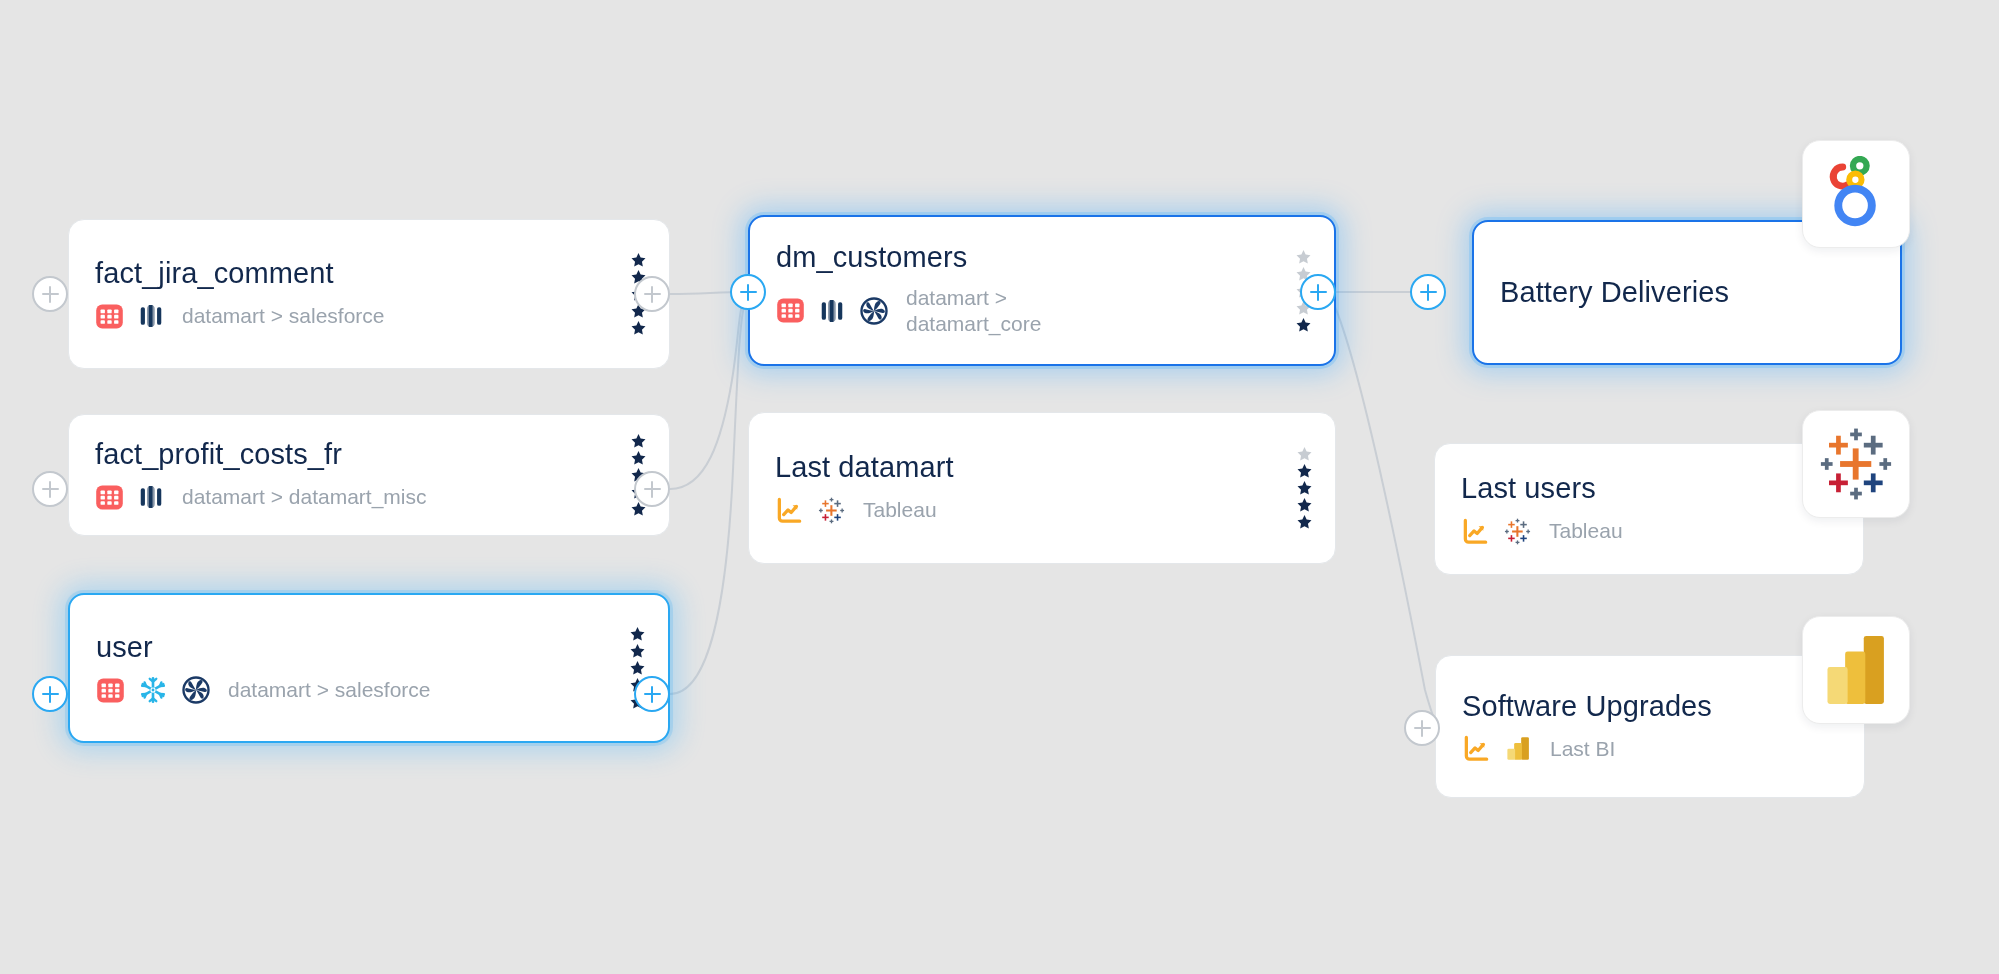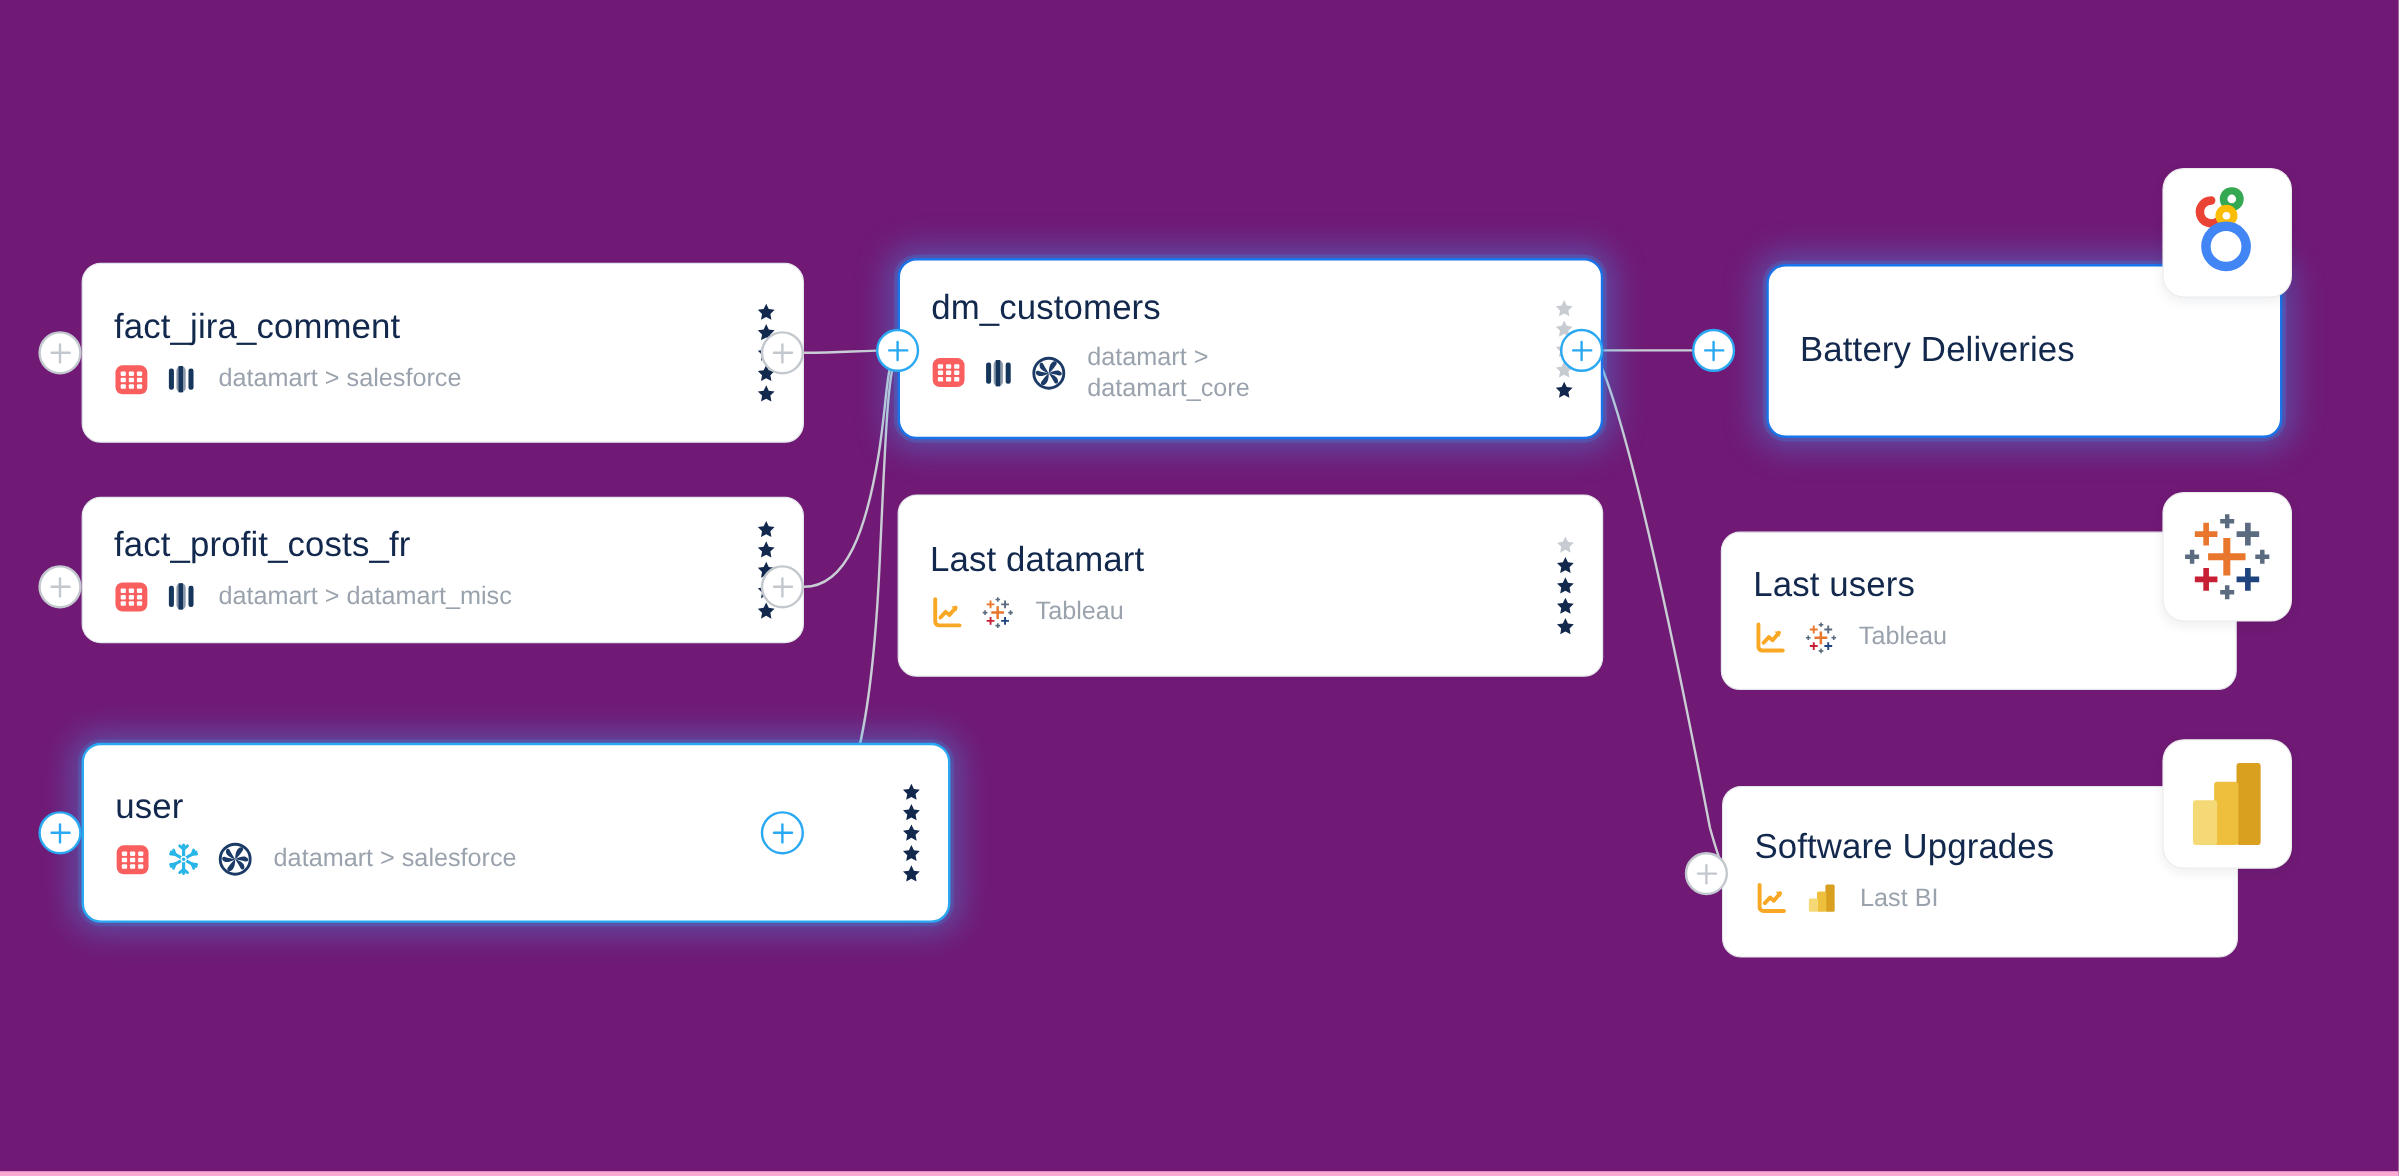--- a/index.html
+++ b/index.html
@@ -6,22 +6,22 @@
   * { box-sizing: border-box; margin: 0; padding: 0; }
   html, body {
     width: 1999px; height: 980px;
     background: #ffffff;
     font-family: "Liberation Sans", sans-serif;
     overflow: hidden;
   }
   #canvas {
     position: relative;
     width: 1999px; height: 980px;
-    background: #701a75;
-    border-bottom: 4px solid #f9a8d4;
+    background: #e5e5e5;
+    border-bottom: 6px solid #f9a8d4;
   }
 
   
   #edges {
     position: absolute; left: 0; top: 0;
     width: 1999px; height: 980px;
     pointer-events: none;
     z-index: 1;
   }
 
@@ -221,21 +221,21 @@
         </svg>
       <svg viewBox="0 0 24 24">
           <path fill="#12284c" d="M12 1.6l3.2 6.7 7.3 1-5.3 5.2 1.3 7.3L12 18.3 5.5 21.8l1.3-7.3L1.5 9.3l7.3-1z"></path>
         </svg>
       <svg viewBox="0 0 24 24">
           <path fill="#12284c" d="M12 1.6l3.2 6.7 7.3 1-5.3 5.2 1.3 7.3L12 18.3 5.5 21.8l1.3-7.3L1.5 9.3l7.3-1z"></path>
         </svg>
     </div>
   </div>
 
-  <div class="node selected cyan" style="left:68px; top:619px; width:724px; height:150px;justify-content:center;">
+  <div class="node selected cyan" style="left:68px; top:593px; width:602px; height:150px;justify-content:center;">
     <div class="node-title">user</div>
     <div class="node-meta">
       <svg class="icn" width="29" height="29" viewBox="0 0 24 24">
         <rect x="1" y="2" width="22" height="20" rx="5" fill="#fa5f5f"></rect>
         <g fill="#ffffff">
           <rect x="4.6" y="6.2" width="3.6" height="3.1" rx="0.7"></rect>
             <rect x="10.2" y="6.2" width="3.6" height="3.1" rx="0.7"></rect>
             <rect x="15.8" y="6.2" width="3.6" height="3.1" rx="0.7"></rect>
           <rect x="4.6" y="10.6" width="3.6" height="3.1" rx="0.7"></rect>
             <rect x="10.2" y="10.6" width="3.6" height="3.1" rx="0.7"></rect>

